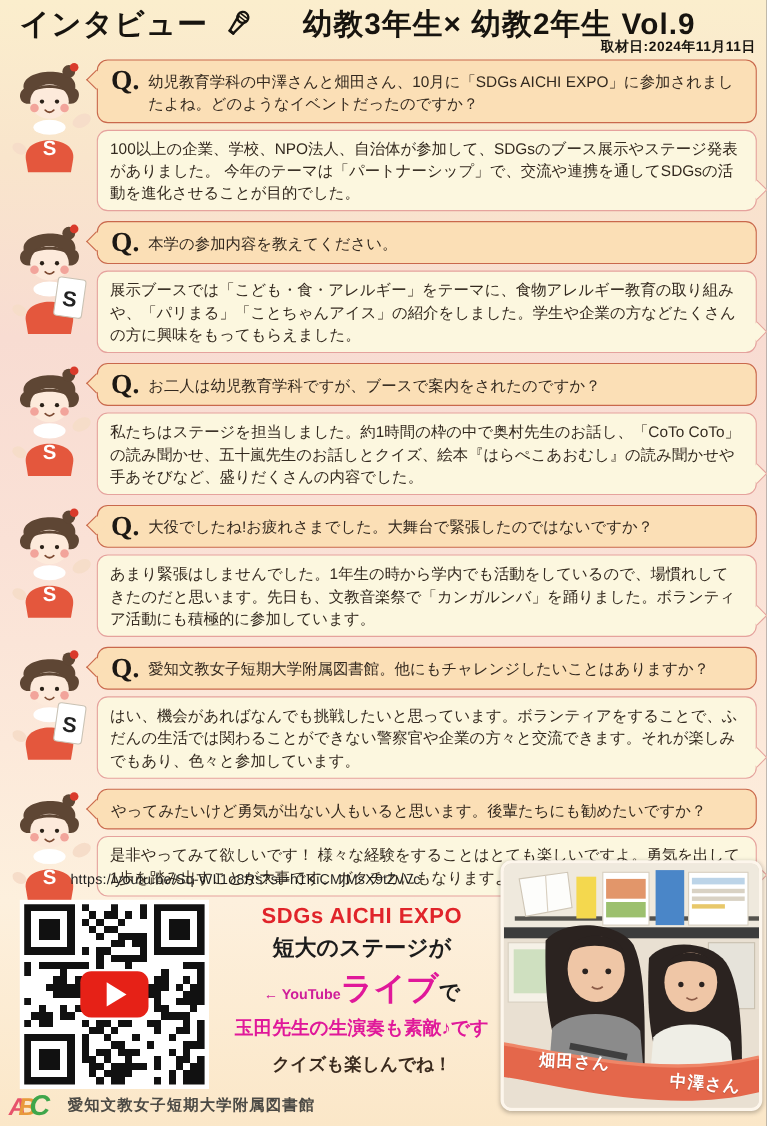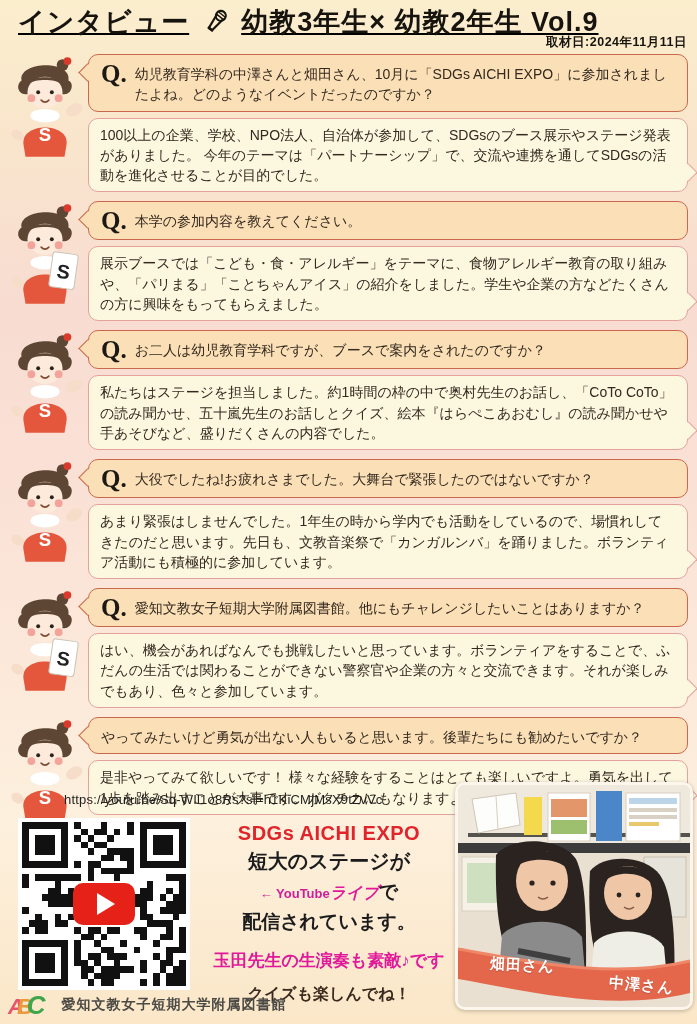--- a/index.html
+++ b/index.html
@@ -3,23 +3,23 @@
 <meta charset="utf-8">
 <style>
   html,body{margin:0;padding:0;background:#888;}
   .page{
     position:relative; width:697px; height:1024px; margin:0 auto; overflow:hidden;
     font-family:"Liberation Sans","DejaVu Sans",sans-serif;
     background:linear-gradient(180deg,#fbeecd 0%,#f9e5cc 14%,#f8dcd2 30%,#fae1d6 48%,#fce9da 66%,#fdf0dd 80%,#fbe7c8 100%);
   }
   
   .header{position:absolute;top:4px;left:0;right:0;height:48px;}
-  .title-row{display:flex;align-items:center;gap:10px;padding-left:18px;text-decoration:underline;}
+  .title-row{display:flex;align-items:center;gap:10px;padding-left:18px;}
   .title-left,.title-right{font-weight:bold;font-size:27px;color:#17140f;letter-spacing:1px;white-space:nowrap;}
-  .title-right{}
+  .title-right{margin-left:34px;}
   .mic{width:30px;height:30px;margin-left:2px;}
   .date{position:absolute;top:30px;right:10px;font-size:12.5px;font-weight:bold;color:#17140f;letter-spacing:.5px;text-align:right;}
   
   .qa-list{position:absolute;top:54px;left:0;right:9px;}
   .qa-pair{position:relative;padding-left:88px;margin-bottom:9px;}
   .avatar-slot{position:absolute;left:6px;top:-4px;width:78px;height:108px;pointer-events:none;}
   .bubble{position:relative;border-radius:10px;padding:6px 12px;font-size:14px;line-height:1.45;color:#33291f;}
   .q-bubble{background:#fbdfb6;border:1.6px solid #c9684c;margin-bottom:6px;display:flex;align-items:flex-start;gap:8px;}
   .q-bubble::before{content:"";position:absolute;left:-8px;top:11px;width:12px;height:12px;background:#fbdfb6;
     border-left:1.6px solid #c9684c;border-bottom:1.6px solid #c9684c;transform:rotate(45deg);}
@@ -36,21 +36,21 @@
   .qr{position:relative;width:100%;height:100%;}
   .qr svg{display:block;width:100%;height:100%;}
   .yt-btn{position:absolute;top:50%;left:50%;transform:translate(-50%,-50%);width:62px;height:42px;background:#e62117;border-radius:10px;}
   .yt-btn::after{content:"";position:absolute;top:50%;left:54%;transform:translate(-50%,-50%);
     border-left:18px solid #fff;border-top:11px solid transparent;border-bottom:11px solid transparent;}
   .promo{position:absolute;top:36px;left:198px;width:262px;text-align:center;}
   .promo-line1{color:#e0242a;font-weight:bold;font-size:20px;letter-spacing:.5px;margin-bottom:3px;}
   .promo-line2{color:#1c1c1c;font-weight:bold;font-size:20px;margin-bottom:4px;}
   .promo-line3{margin-bottom:4px;font-weight:bold;}
   .promo-arrow-yt{color:#cf1e9a;font-size:13px;}
-  .promo-live{color:#e0189a;font-size:16px;font-style:italic;}
+  .promo-live{color:#e0189a;font-size:29px;}
   .promo-de{color:#1c1c1c;font-size:19px;}
   .promo-line4{color:#1c1c1c;font-weight:bold;font-size:19px;margin-bottom:14px;}
   .promo-line5{color:#e0189a;font-weight:bold;font-size:17px;margin-bottom:12px;}
   .promo-line6{color:#3a2a1e;font-weight:bold;font-size:16px;text-align:center;}
   
   .photo{position:absolute;top:-4px;right:4px;width:232px;height:222px;border:3px solid #fdf6ec;border-radius:10px;
     overflow:hidden;box-shadow:0 1px 4px rgba(0,0,0,.25);background:#e8dfd2;}
   .photo svg{display:block;width:100%;height:100%;}
   .photo-label{position:absolute;color:#fff;font-weight:bold;font-size:15px;letter-spacing:1px;text-shadow:0 1px 1px rgba(0,0,0,.2);}
   .label-left{left:32px;bottom:32px;transform:rotate(3deg);}
@@ -537,21 +537,20 @@
         </div>
       <div class="yt-btn"></div>
     </div>
 
     <div class="promo">
       <div class="promo-line1">SDGs AICHI EXPO</div>
       <div class="promo-line2">短大のステージが</div>
       <div class="promo-line3">
         <span class="promo-arrow-yt">← YouTube</span><span class="promo-live">ライブ</span><span class="promo-de">で</span>
       </div>
-      <div class="promo-line4">配信されています。</div>
       <div class="promo-line5">玉田先生の生演奏も素敵♪です</div>
       <div class="promo-line6">クイズも楽しんでね！</div>
     </div>
 
     <div class="photo">
       <svg viewBox="0 0 232 222">
         <rect x="0" y="0" width="232" height="222" fill="#e9e0d2"></rect>
 
         <rect x="0" y="0" width="232" height="64" fill="#efe9dd"></rect>
         <rect x="0" y="58" width="232" height="10" fill="#3c3c3c"></rect>

